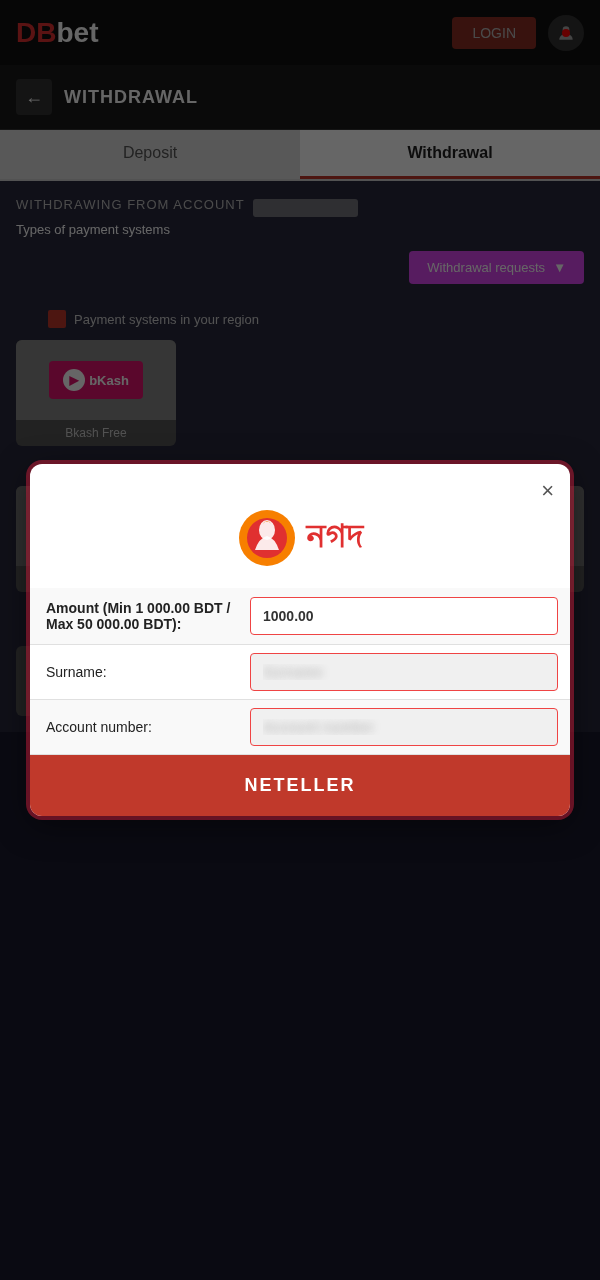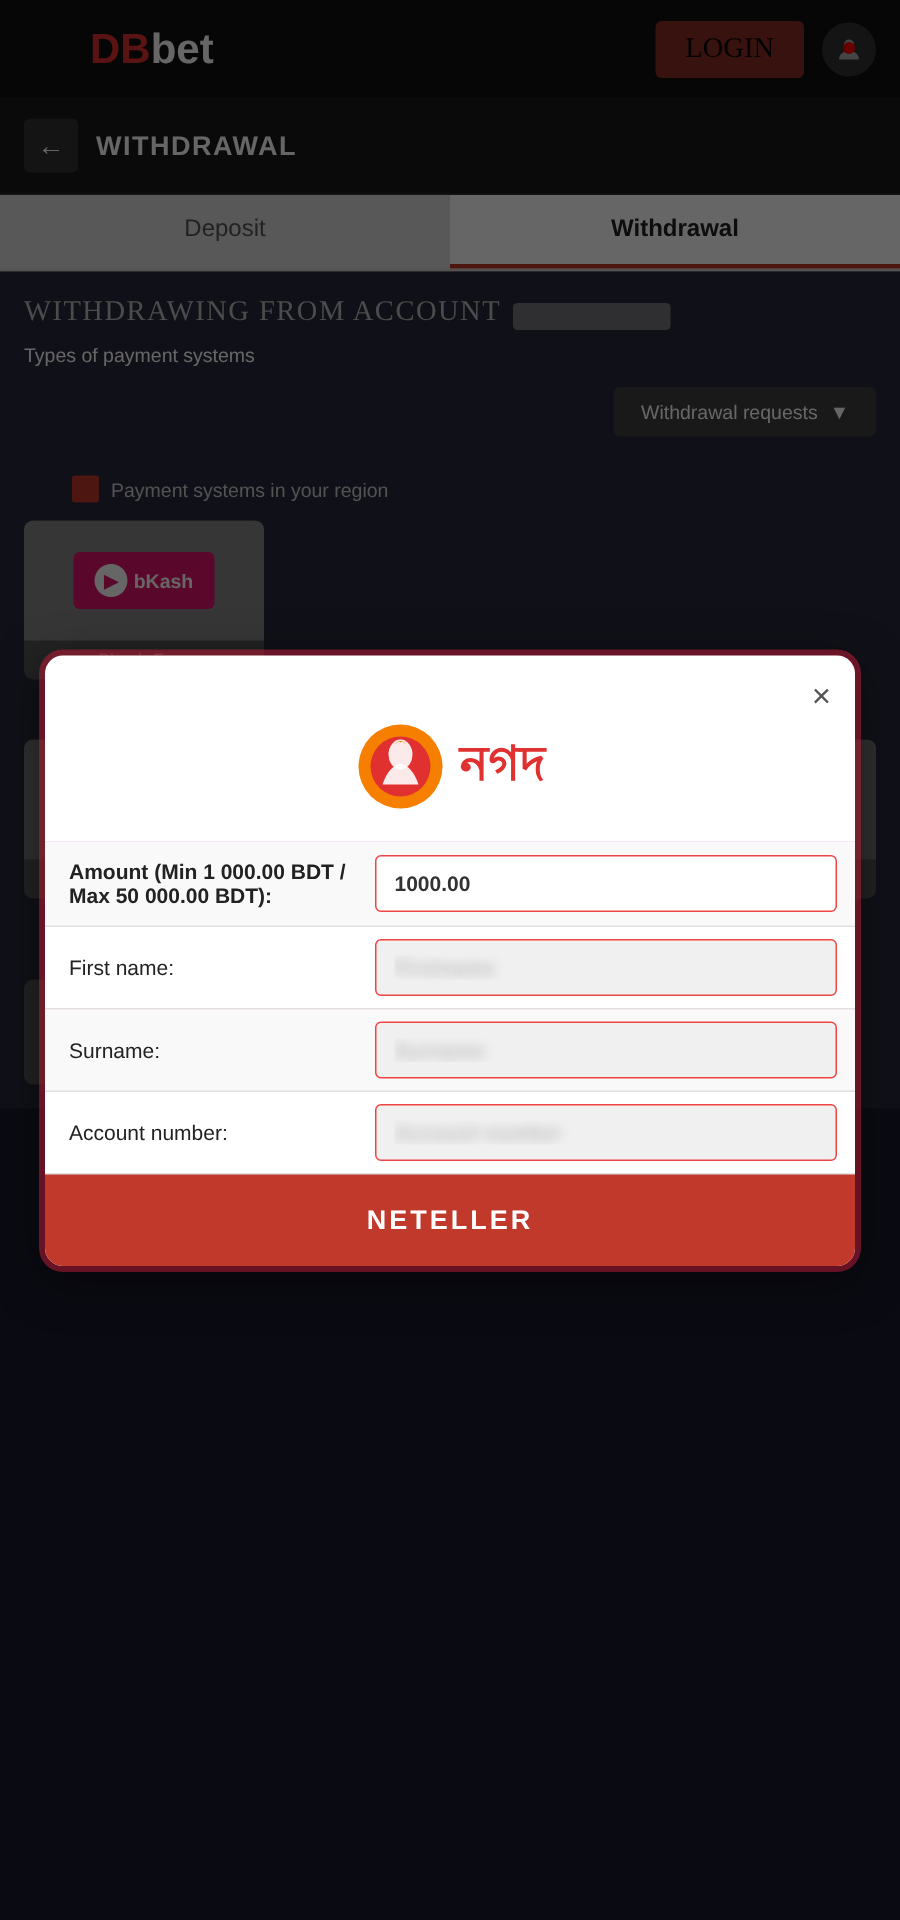--- a/index.html
+++ b/index.html
@@ -18,36 +18,35 @@
       display: flex;
       align-items: center;
       justify-content: space-between;
       padding: 12px 16px;
       height: 65px;
     }
     .logo {
       font-size: 28px;
       font-weight: bold;
     }
-    .logo-db { color: #e03030; margin-left: 44px; }
+    .logo-db { color: #e03030; }
     .logo-bet { color: #fff; }
     .header-right {
       display: flex;
       align-items: center;
       gap: 12px;
     }
     .login-btn {
       background: #c0392b;
-      color: #000000;
+      color: #ffffff;
       border: none;
       padding: 8px 20px;
       border-radius: 4px;
-      font-size: 19px;
-      cursor: pointer;
-      font-family: Liberation Serif, serif;
+      font-size: 14px;
+      cursor: pointer;
     }
     .user-icon {
       width: 36px;
       height: 36px;
       border-radius: 50%;
       background: #333;
       display: flex;
       align-items: center;
       justify-content: center;
       color: #aaa;
@@ -109,32 +108,31 @@
       border-bottom: 3px solid #c0392b;
     }
 
     
     .content-area {
       background: #2a2a3e;
       padding: 16px;
     }
     .section-label {
       color: #bbb;
-      font-size: 19px;
+      font-size: 13px;
       letter-spacing: 1px;
       margin-bottom: 6px;
-      font-family: Liberation Serif, serif;
     }
     .section-sublabel {
       color: #ffffff;
       font-size: 13px;
       margin-bottom: 14px;
     }
     .withdrawal-requests-btn {
-      background: #404040;
+      background: #d946ef;
       color: #fff;
       border: none;
       padding: 9px 18px;
       border-radius: 4px;
       font-size: 13px;
       cursor: pointer;
       display: flex;
       align-items: center;
       gap: 8px;
       margin-left: auto;
@@ -434,24 +432,20 @@
       <span class="nagad-text">নগদ</span>
     </div>
 
     <div class="modal-form">
 
       <div class="form-row">
         <div class="form-label bold">Amount (Min 1 000.00 BDT / Max 50 000.00 BDT):</div>
         <input class="form-input" type="text" value="1000.00" style="">
       </div>
 
-      <div class="form-row">
-        <div class="form-label">First name:</div>
-        <input class="form-input blurred" type="text" value="Firstname" style="color: transparent; text-shadow: rgb(187, 187, 187) 0px 0px 8px;">
-      </div>
 
       <div class="form-row">
         <div class="form-label">Surname:</div>
         <input class="form-input blurred" type="text" value="Surname" style="color: transparent; text-shadow: rgb(187, 187, 187) 0px 0px 8px;">
       </div>
 
       <div class="form-row">
         <div class="form-label">Account number:</div>
         <input class="form-input blurred" type="text" value="Account number" style="color: transparent; text-shadow: rgb(187, 187, 187) 0px 0px 8px;">
       </div>

